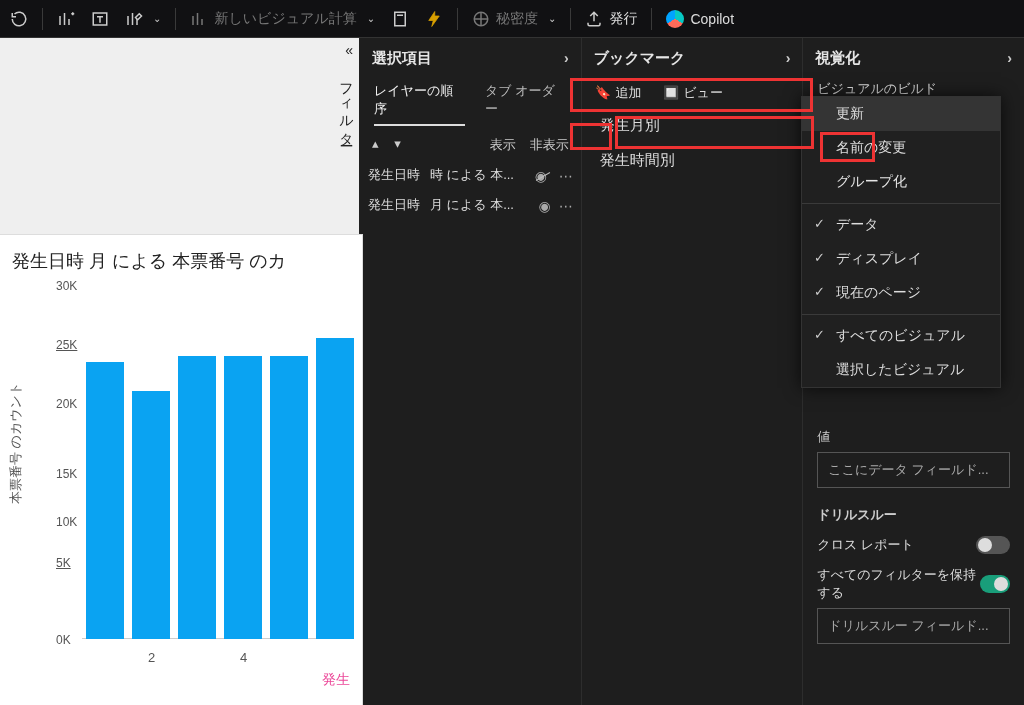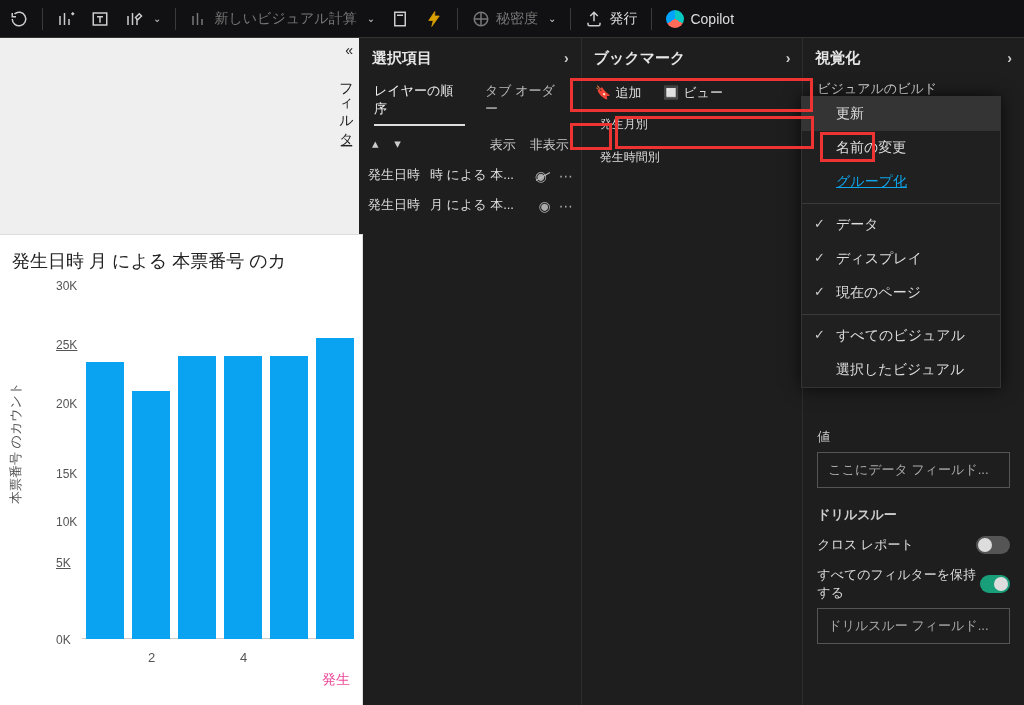--- a/index.html
+++ b/index.html
@@ -133,21 +133,21 @@
     cursor: pointer;
   }
   .sel-row .left-group { display: flex; gap: 10px; }
   .sel-row .right-group { display: flex; gap: 8px; align-items: center; color: #aaa; font-size: 14px; }
   .eye-slash { position: relative; display:inline-block; width:16px;}
   .eye-slash::after { content: ""; position:absolute; left:0; top:50%; width:16px; height:1px; background:#bbb; transform:rotate(-30deg);}
 
   
   .bk-actions { display: flex; gap: 22px; padding: 6px 6px; font-size: 13px; color: #ddd; }
   .bk-item {
-    padding: 8px 10px; font-size: 12px; color: #ddd;
+    padding: 8px 10px; font-size: 15px; color: #ddd;
     cursor: pointer;
   }
 
   
   .viz-sub { font-size: 13px; padding: 2px 6px 10px 6px; color: #ddd; }
   .viz-icons { display: flex; gap: 18px; padding: 0 6px 8px 6px; }
   .viz-icon1 {
     width: 24px; height: 20px;
     background: linear-gradient(#17c0c4, #17c0c4);
     border: 1px solid #0aa3a7;
@@ -187,21 +187,21 @@
     background: #202020;
     box-shadow: 0 0 16px rgba(0,0,0,0.7);
     border: 1px solid #333;
     z-index: 101;
   }
   .ctx-item {
     padding: 8px 14px 8px 34px; font-size: 14px; color: #ddd;
     position: relative; cursor: pointer;
   }
   .ctx-item.sel { background: #343434; }
-  .ctx-item.disabled { color: #0ea5e9; cursor: default; text-decoration: underline; }
+  .ctx-item.disabled { color: #e5e5e5; cursor: default; }
   .ctx-item .check {
     position: absolute; left: 12px; top: 8px; font-size: 13px; color: #ccc;
   }
   .ctx-sep { height: 1px; background: #3a3a3a; margin: 4px 0; }
 
   
   .redbox { position: absolute; border: 3px solid #e33; z-index: 200; pointer-events: none; }
   .rb-row  { left: 570px; top: 78px;  width: 243px; height: 34px; }
   .rb-hide { left: 570px; top: 123px; width: 42px;  height: 27px; }
   .rb-bk   { left: 615px; top: 116px; width: 199px; height: 33px; }

